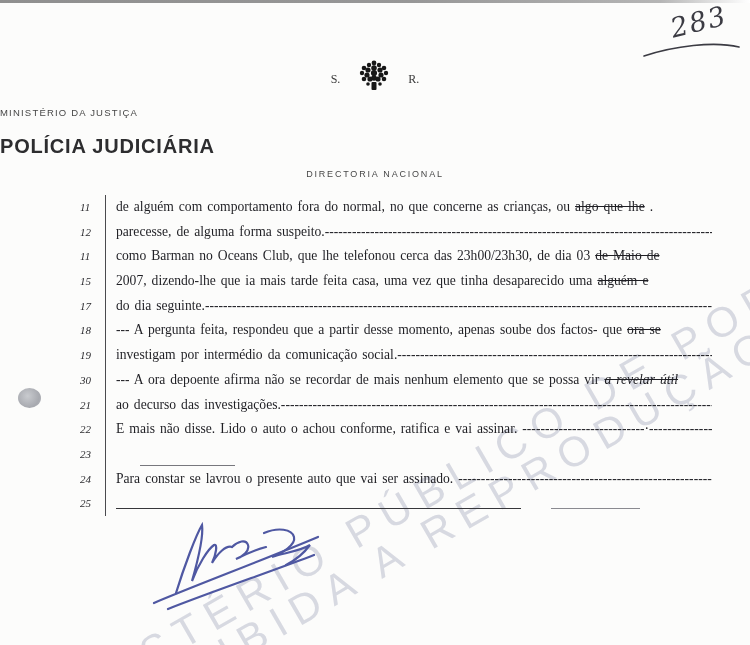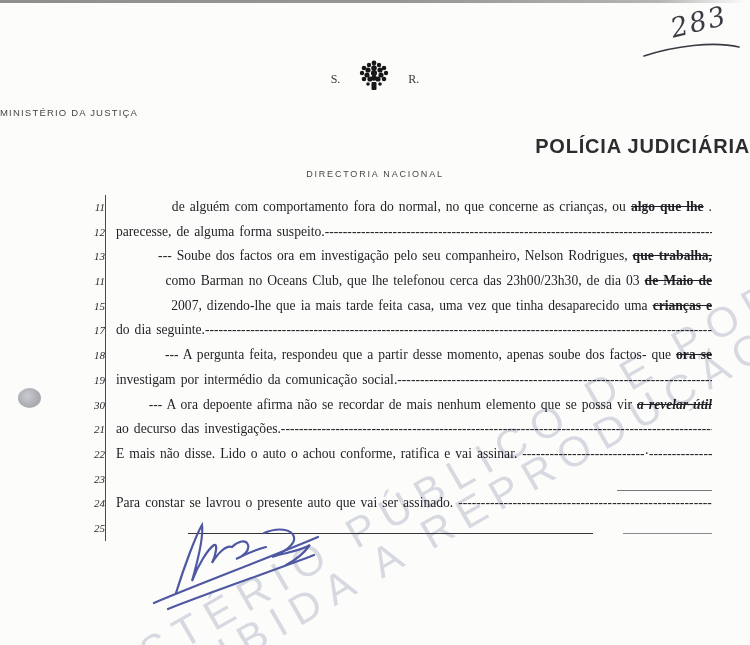--- a/index.html
+++ b/index.html
@@ -36,41 +36,41 @@
   .crest-row {
     position:absolute; top:58px; left:0; width:100%; height:42px;
     display:flex; align-items:center; justify-content:center; gap:16px; z-index:2;
   }
   .crest-letter { font-family:"Liberation Serif", serif; font-size:12px; color:#3a3a3a; }
   .ministry {
     position:absolute; top:107px; width:100%; text-align:left; z-index:2;
     font-size:9.5px; letter-spacing:1.2px; color:#474747;
   }
   .doc-title {
-    position:absolute; top:135px; width:100%; text-align:right; z-index:2;
+    position:absolute; top:135px; width:100%; text-align:left; z-index:2;
     font-size:20px; font-weight:700; letter-spacing:0.8px; color:#2d2d2f;
   }
   .doc-subtitle {
     position:absolute; top:169px; width:100%; text-align:center; z-index:2;
     font-size:9px; letter-spacing:1.8px; color:#474747;
   }
   
   .body-lines { position:absolute; left:80px; top:195px; width:632px; z-index:2; }
-  .line-row { display:flex; height:24.7px;text-align:right; }
+  .line-row { display:flex; height:24.7px; }
   .line-num {
     width:25px; flex:none;
     font-family:"Liberation Serif", serif; font-style:italic;
     font-size:11px; color:#2c2c30; line-height:24.7px;
   }
   .line-text {
     flex:1; min-width:0; border-left:1.3px solid #4a4a4e; padding-left:10px;
     font-family:"Liberation Serif", serif; font-size:13.6px; color:#1f1f24;
     line-height:24.7px; white-space:nowrap; overflow:hidden; word-spacing:1.6px;
   }
-  .strike { text-decoration:line-through; font-weight:700; }
+  .strike { text-decoration:line-through; font-weight:400; }
   .em { font-style:italic; }
   .name-wrap {
     display:inline-block; width:72%; border-bottom:1.4px solid #3a3a40; height:23px;
   }
   .handwriting {
     font-family:"DejaVu Sans", cursive, sans-serif;
     font-size:16px; letter-spacing:2.2px; color:#565fa6;
     display:inline-block; transform:rotate(-0.6deg);
   }
   .name-tail { display:inline-block; width:16%; margin-left:4%; border-bottom:1.2px solid #77777d; height:23px; }
@@ -132,30 +132,26 @@
   <div class="body-lines">
       <div class="line-row">
         <span class="line-num">11</span>
         <div class="line-text"><span>de alguém com comportamento fora do normal, no que concerne as crianças, ou </span><span class="strike">algo que lhe</span><span> .</span></div>
       </div>
       <div class="line-row">
         <span class="line-num">12</span>
         <div class="line-text"><span>parecesse, de alguma forma suspeito.--------------------------------------------------------------------------------------------------------------------</span></div>
       </div>
       <div class="line-row">
-        <span class="line-num">13</span>
-        <div class="line-text"><span>--- Soube dos factos ora em investigação pelo seu companheiro, Nelson Rodrigues, </span><span class="strike">que trabalha,</span></div>
-      </div>
-      <div class="line-row">
         <span class="line-num">11</span>
         <div class="line-text"><span>como Barman no Oceans Club, que lhe telefonou cerca das 23h00/23h30, de dia 03 </span><span class="strike">de Maio de</span></div>
       </div>
       <div class="line-row">
         <span class="line-num">15</span>
-        <div class="line-text"><span>2007, dizendo-lhe que ia mais tarde feita casa, uma vez que tinha desaparecido uma </span><span class="strike">crianças e</span></div>
+        <div class="line-text"><span>2007, dizendo-lhe que ia mais tarde feita casa, uma vez que tinha desaparecido uma </span><span class="strike">alguém e</span></div>
       </div>
       <div class="line-row">
         <span class="line-num">17</span>
         <div class="line-text"><span>do dia seguinte.------------------------------------------------------------------------------------------------------------------------------------------------</span></div>
       </div>
       <div class="line-row">
         <span class="line-num">18</span>
         <div class="line-text"><span>--- A pergunta feita, respondeu que a partir desse momento, apenas soube dos factos- que </span><span class="strike">ora se</span></div>
       </div>
       <div class="line-row">

